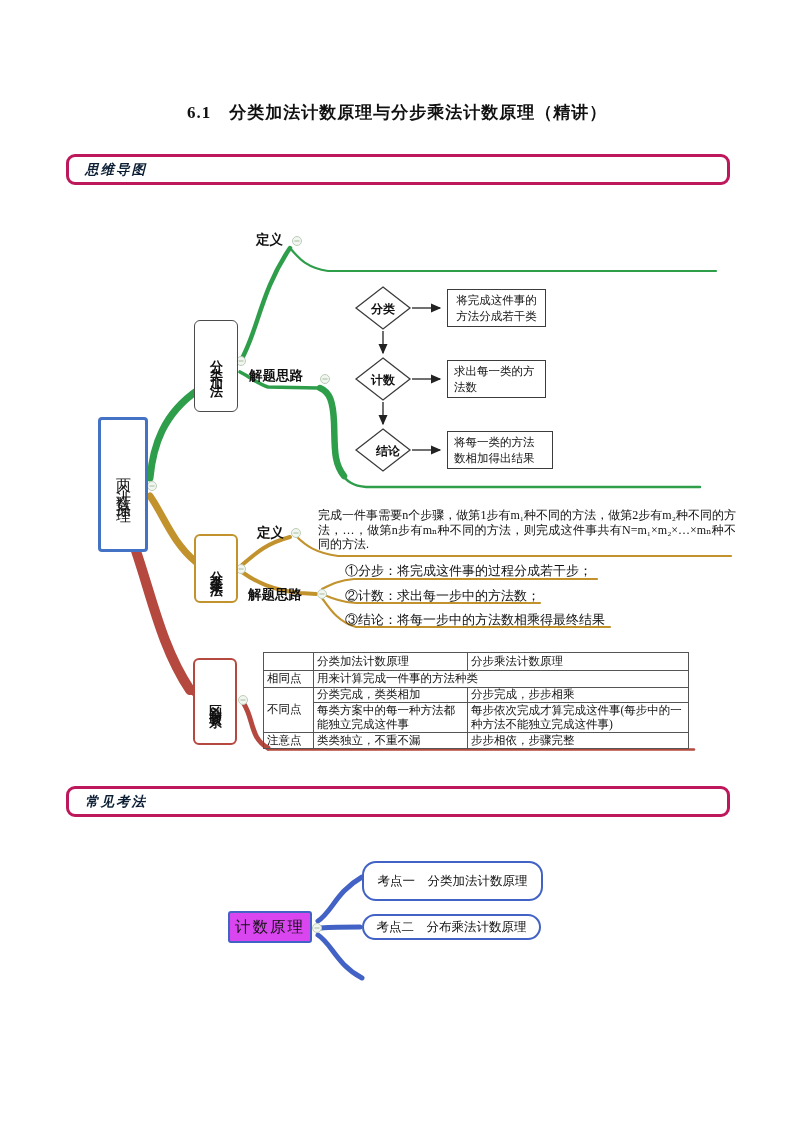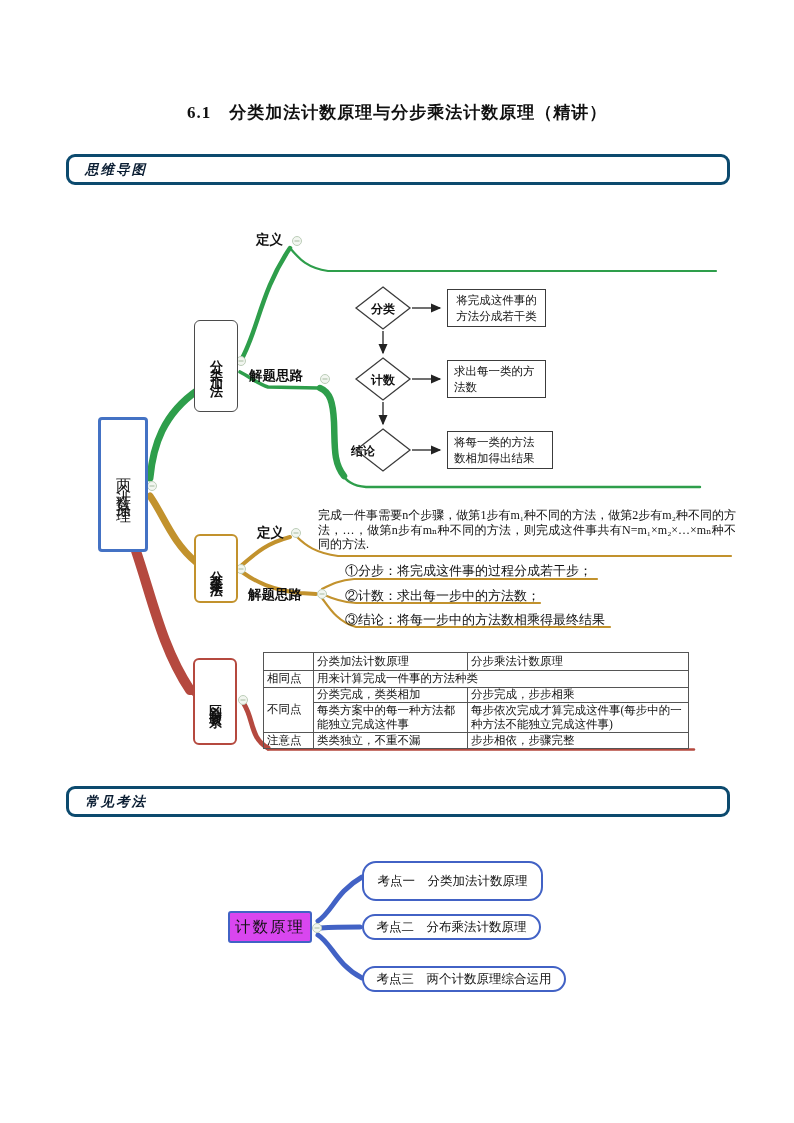--- a/index.html
+++ b/index.html
@@ -8,21 +8,21 @@
     position:relative; width:794px; height:1123px; background:#ffffff;
     font-family:"Liberation Serif","DejaVu Serif",serif; color:#111; overflow:hidden;
   }
   .abs { position:absolute; }
   #title {
     top:101px; left:0; width:794px; text-align:center;
     font-size:17px; font-weight:bold; letter-spacing:1px;
   }
   .secbox {
     left:66px; width:664px; height:31px;
-    border:3px solid #0c4a6e; border-radius:9px; background:#fff;
+    border:3px solid #be185d; border-radius:9px; background:#fff;
     display:flex; align-items:center; padding-left:16px;
   }
   .secbox span { font-size:13.5px; font-weight:bold; font-style:italic; color:#0b1e33; letter-spacing:2px; }
   #mmsvg { left:0; top:0; width:794px; height:1123px; z-index:1; }
   
   .vbox {
     background:#fff; display:flex; align-items:center; justify-content:center;
     writing-mode:vertical-rl; text-orientation:upright; text-align:center; z-index:2;
   }
   #rootbox { left:98px; top:417px; width:50px; height:135px; border:3px solid #4472c4; border-radius:4px; font-size:15px; letter-spacing:6px; }
@@ -142,21 +142,21 @@
   </svg>
 
   <div id="rootbox" class="abs vbox">两个计数原理</div>
 
   <div id="addbox" class="abs vbox">分类加法</div>
   <div class="abs miniLabel" style="left:256px; top:231px;">定义</div>
   <div class="abs miniLabel" style="left:249px; top:367px;">解题思路</div>
 
   <div class="abs dmLabel" style="left:353px; top:301px;">分类</div>
   <div class="abs dmLabel" style="left:353px; top:372px;">计数</div>
-  <div class="abs dmLabel" style="left:333px; top:443px;font-family:Liberation Serif, serif;">结论</div>
+  <div class="abs dmLabel" style="left:358px; top:443px;font-family:Liberation Serif, serif;">结论</div>
   <div class="abs flowbox" style="left:447px; top:289px; width:99px; height:38px;text-align:center;">将完成这件事的方法分成若干类</div>
   <div class="abs flowbox" style="left:447px; top:360px; width:99px; height:38px; padding-right:2px;">求出每一类的方法数</div>
   <div class="abs flowbox" style="left:447px; top:431px; width:106px; height:38px; padding-right:13px;">将每一类的方法数相加得出结果</div>
 
   <div id="mulbox" class="abs vbox">分类乘法</div>
   <div class="abs miniLabel" style="left:257px; top:524px;">定义</div>
   <div class="abs defpara" style="left:318px; top:508px; width:418px; line-height:14.5px;">完成一件事需要n个步骤，做第1步有m₁种不同的方法，做第2步有m₂种不同的方法，…，做第n步有mₙ种不同的方法，则完成这件事共有N=m₁×m₂×…×mₙ种不同的方法.</div>
   <div class="abs miniLabel" style="left:248px; top:586px;">解题思路</div>
   <div class="abs stepline" style="left:345px; top:562px;">①分步：将完成这件事的过程分成若干步；</div>
   <div class="abs stepline" style="left:345px; top:587px;">②计数：求出每一步中的方法数；</div>
@@ -199,15 +199,14 @@
       </table>
   </div>
 
   <div class="abs secbox" style="top:786px;">
     <span>常见考法</span>
   </div>
 
   <div id="exroot" class="abs">计数原理</div>
   <div class="abs stadium" style="left:362px; top:861px; width:181px; height:40px;">考点一　分类加法计数原理</div>
   <div class="abs stadium" style="left:362px; top:914px; width:179px; height:26px;">考点二　分布乘法计数原理</div>
-  <div class="abs stadium" style="left:362px; top:966px; width:204px; height:26px;">考点三　两个计数原理综合运用</div>
 
 </div>
 
 </body></html>

